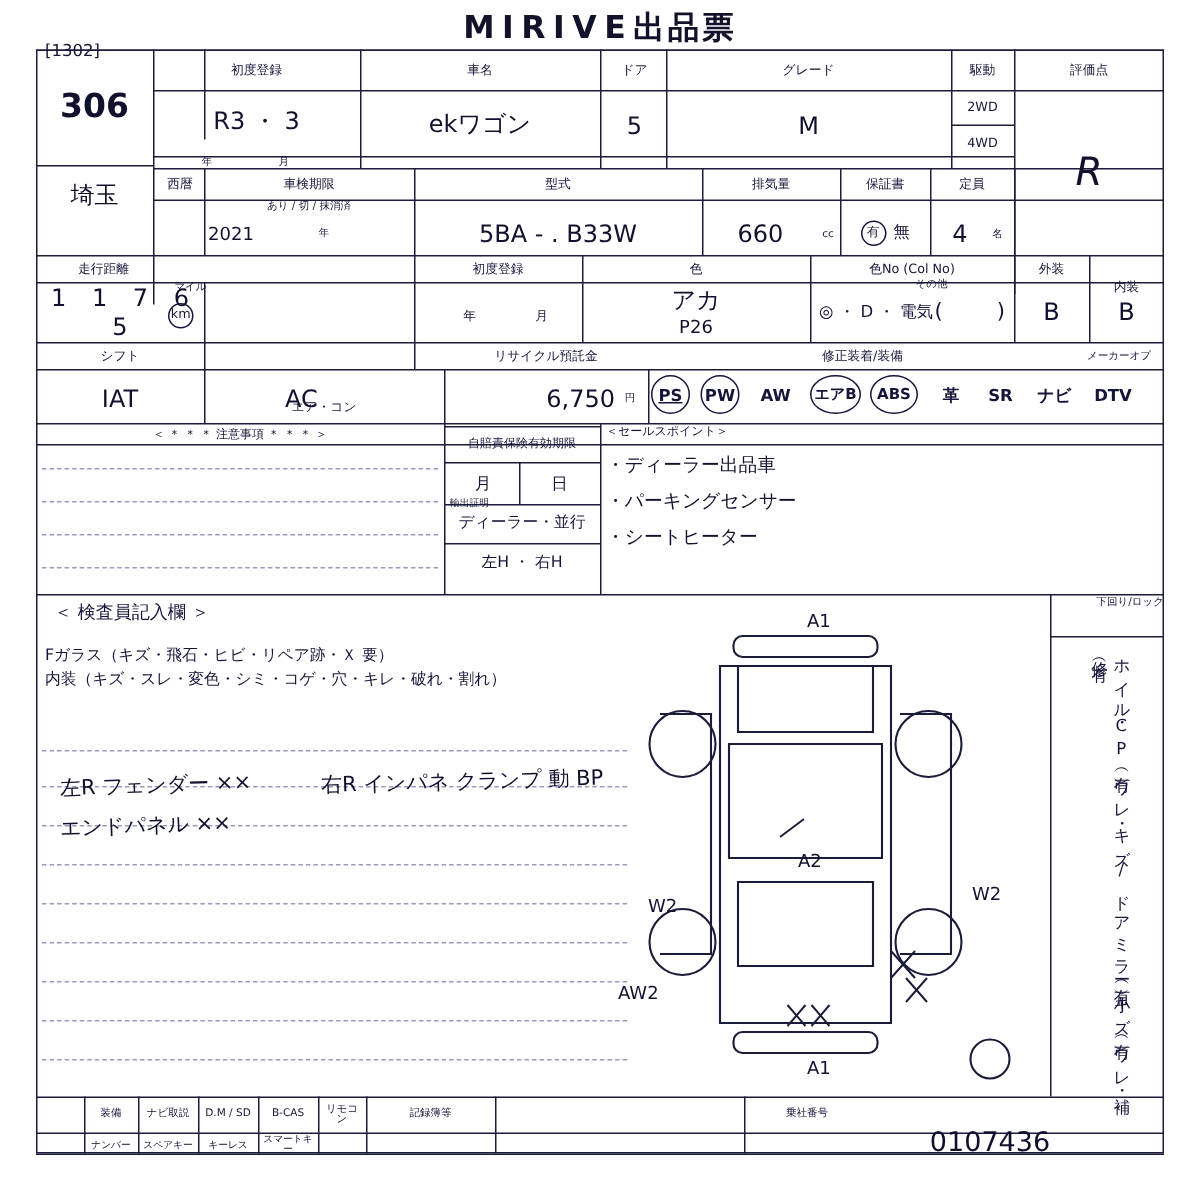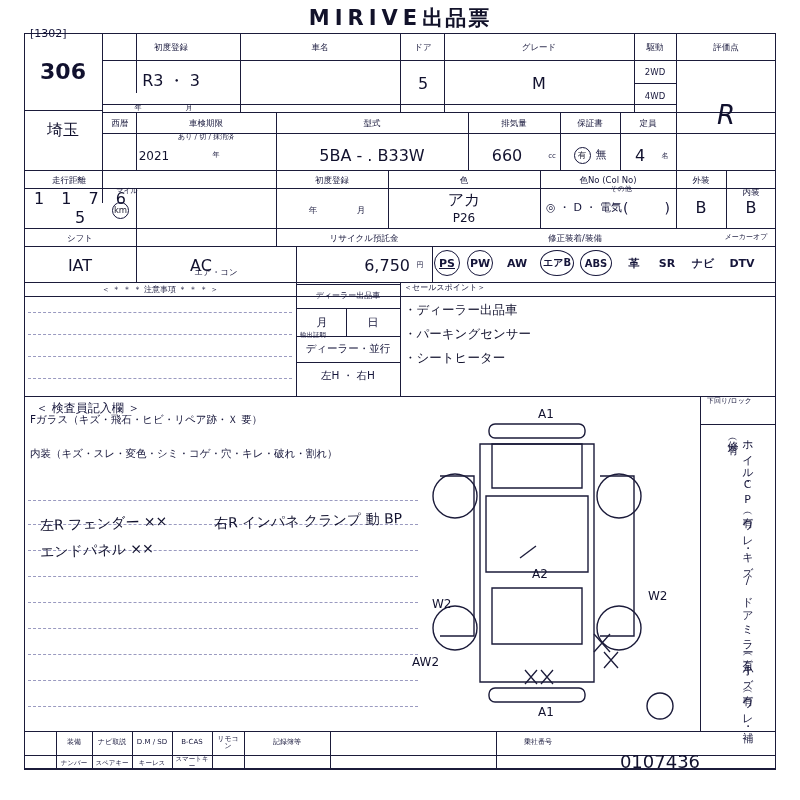--- a/index.html
+++ b/index.html
@@ -158,20 +158,23 @@
     <div class="lbl">評価点</div>
   </div>
 
   <div class="cell ctr" style="left:104px;top:66px;width:134px;height:30px;">
     <div class="val">R3 ・ 3</div>
   </div>
   <div class="cell" style="left:112px;top:95px;width:120px;height:12px;">
     <span class="lbl sm" style="display:inline-block;width:52px;">年</span>
     <span class="lbl sm" style="display:inline-block;width:40px;">月</span>
   </div>
+  <div class="cell ctr" style="left:242px;top:66px;width:156px;height:34px;">
+    <div class="val">ekワゴン</div>
+  </div>
   <div class="cell ctr" style="left:402px;top:66px;width:42px;height:34px;">
     <div class="val">5</div>
   </div>
   <div class="cell ctr" style="left:446px;top:66px;width:186px;height:34px;">
     <div class="val">M</div>
   </div>
   <div class="cell ctr" style="left:636px;top:62px;width:38px;height:20px;">
     <div class="lbl">2WD</div>
   </div>
   <div class="cell ctr" style="left:636px;top:86px;width:38px;height:20px;">
@@ -332,21 +335,21 @@
   <div style="position:absolute;left:28px;top:356px;width:264px;border-top:1px dashed #9a9ac0;"></div>
   <div style="position:absolute;left:28px;top:378px;width:264px;border-top:1px dashed #9a9ac0;"></div>
 
   <div class="ln h" style="left:296px;top:284px;width:104px;"></div>
   <div class="ln h" style="left:296px;top:308px;width:104px;"></div>
   <div class="ln h" style="left:296px;top:336px;width:104px;"></div>
   <div class="ln h" style="left:296px;top:362px;width:104px;"></div>
   <div class="ln v" style="left:346px;top:308px;height:28px;"></div>
 
   <div class="cell ctr" style="left:296px;top:286px;width:104px;height:20px;">
-    <div class="lbl" style="font-size:8px;">ディーラー出品車</div>
+    <div class="lbl" style="font-size:8px;">自賠責保険有効期限</div>
   </div>
   <div class="cell ctr" style="left:300px;top:312px;width:44px;height:22px;">
     <div class="lbl" style="font-size:11px;">月</div>
   </div>
   <div class="cell ctr" style="left:348px;top:312px;width:50px;height:22px;">
     <div class="lbl" style="font-size:11px;">日</div>
   </div>
   <div class="cell ctr" style="left:296px;top:338px;width:104px;height:22px;">
     <div class="lbl" style="font-size:10.5px;">ディーラー・並行</div>
   </div>
@@ -366,21 +369,21 @@
   <div class="cell" style="left:404px;top:324px;width:300px;height:22px;">
     <div class="sellpt">・パーキングセンサー</div>
   </div>
   <div class="cell" style="left:404px;top:348px;width:300px;height:22px;">
     <div class="sellpt">・シートヒーター</div>
   </div>
 
   <div class="cell" style="left:36px;top:402px;width:260px;height:16px;">
     <div class="lbl" style="font-size:12px;text-align:left;">＜ 検査員記入欄 ＞</div>
   </div>
-  <div class="cell" style="left:30px;top:414px;width:400px;height:16px;">
+  <div class="cell" style="left:30px;top:432px;width:400px;height:16px;">
     <div class="lbl" style="font-size:10.5px;text-align:left;">Fガラス（キズ・飛石・ヒビ・リペア跡・Ｘ 要）</div>
   </div>
   <div class="cell" style="left:30px;top:448px;width:400px;height:16px;">
     <div class="lbl" style="font-size:10.5px;text-align:left;">内装（キズ・スレ・変色・シミ・コゲ・穴・キレ・破れ・割れ）</div>
   </div>
 
   <div style="position:absolute;left:28px;top:500px;width:390px;border-top:1px dashed #9a9ac0;"></div>
   <div style="position:absolute;left:28px;top:524px;width:390px;border-top:1px dashed #9a9ac0;"></div>
   <div style="position:absolute;left:28px;top:550px;width:390px;border-top:1px dashed #9a9ac0;"></div>
   <div style="position:absolute;left:28px;top:576px;width:390px;border-top:1px dashed #9a9ac0;"></div>
@@ -437,21 +440,21 @@
       <text x="538" y="418">A1</text>
       <text x="532" y="578">A2</text>
       <text x="648" y="600">W2</text>
       <text x="432" y="608">W2</text>
       <text x="412" y="666">AW2</text>
       <text x="538" y="716">A1</text>
     </g>
   </svg>
 
   <div class="cell" style="left:702px;top:398px;width:74px;height:14px;">
-    <div class="lbl sm" style="text-align:left;padding-left:5px;">下回り/ロック</div>
+    <div class="lbl sm" style="text-align:right;padding-left:5px;">下回り/ロック</div>
   </div>
   <div class="cell" style="left:704px;top:432px;width:70px;height:294px;display:flex;justify-content:center;">
     <div class="vert">ホイル・CP（有）ワレ・キズ/ドアミラー（有）小キズ（有）ワレ・補修（有）</div>
   </div>
 
   <div class="cell ctr" style="left:26px;top:735px;width:30px;height:16px;">
     <div class="lbl sm">&nbsp;</div>
   </div>
   <div class="cell ctr" style="left:58px;top:735px;width:32px;height:16px;">
     <div class="lbl sm">装備</div>

